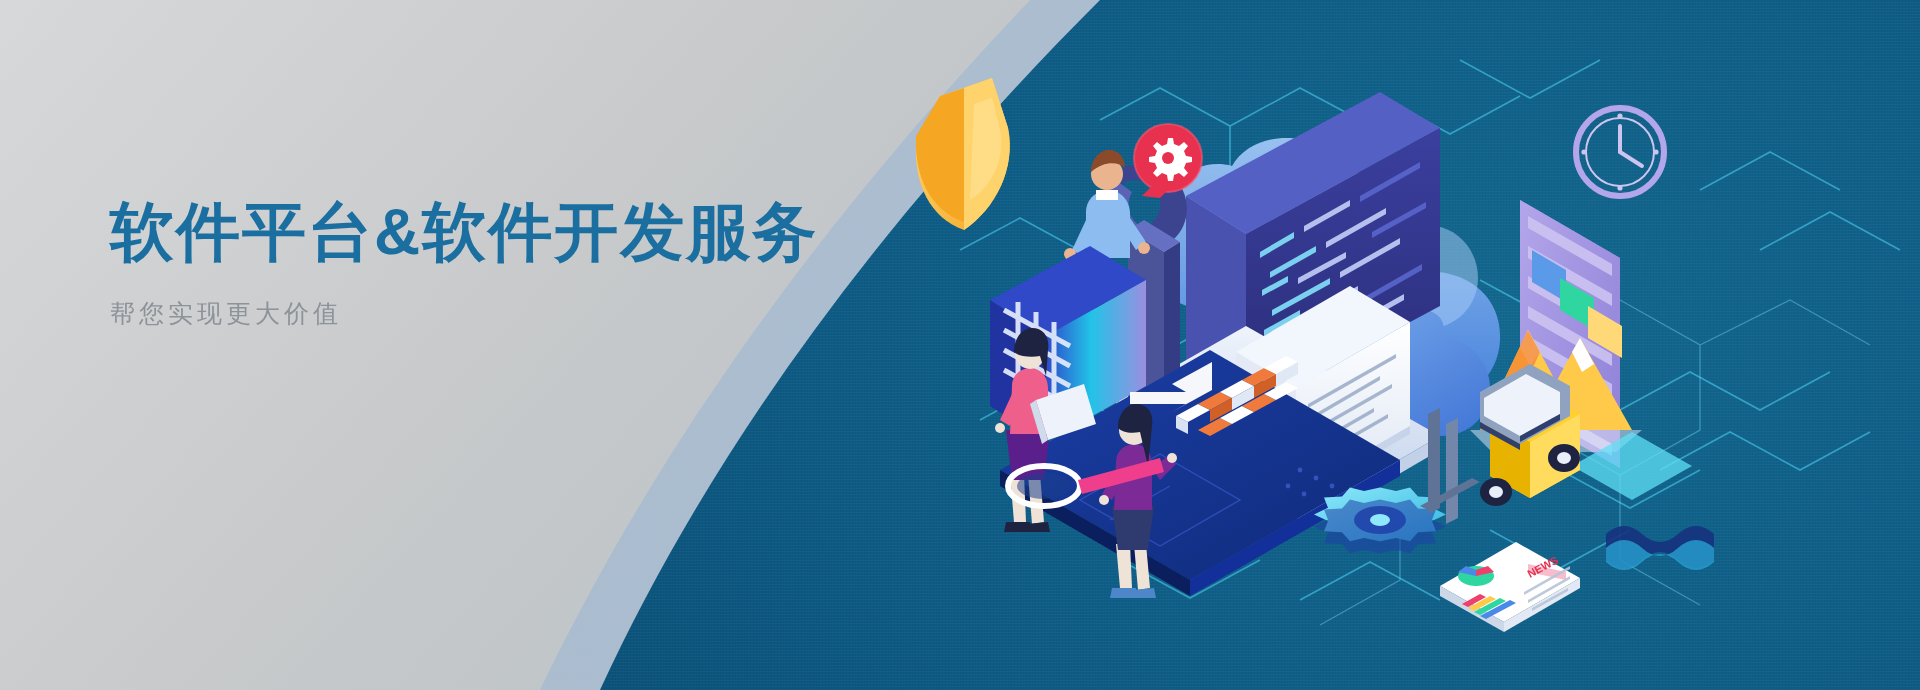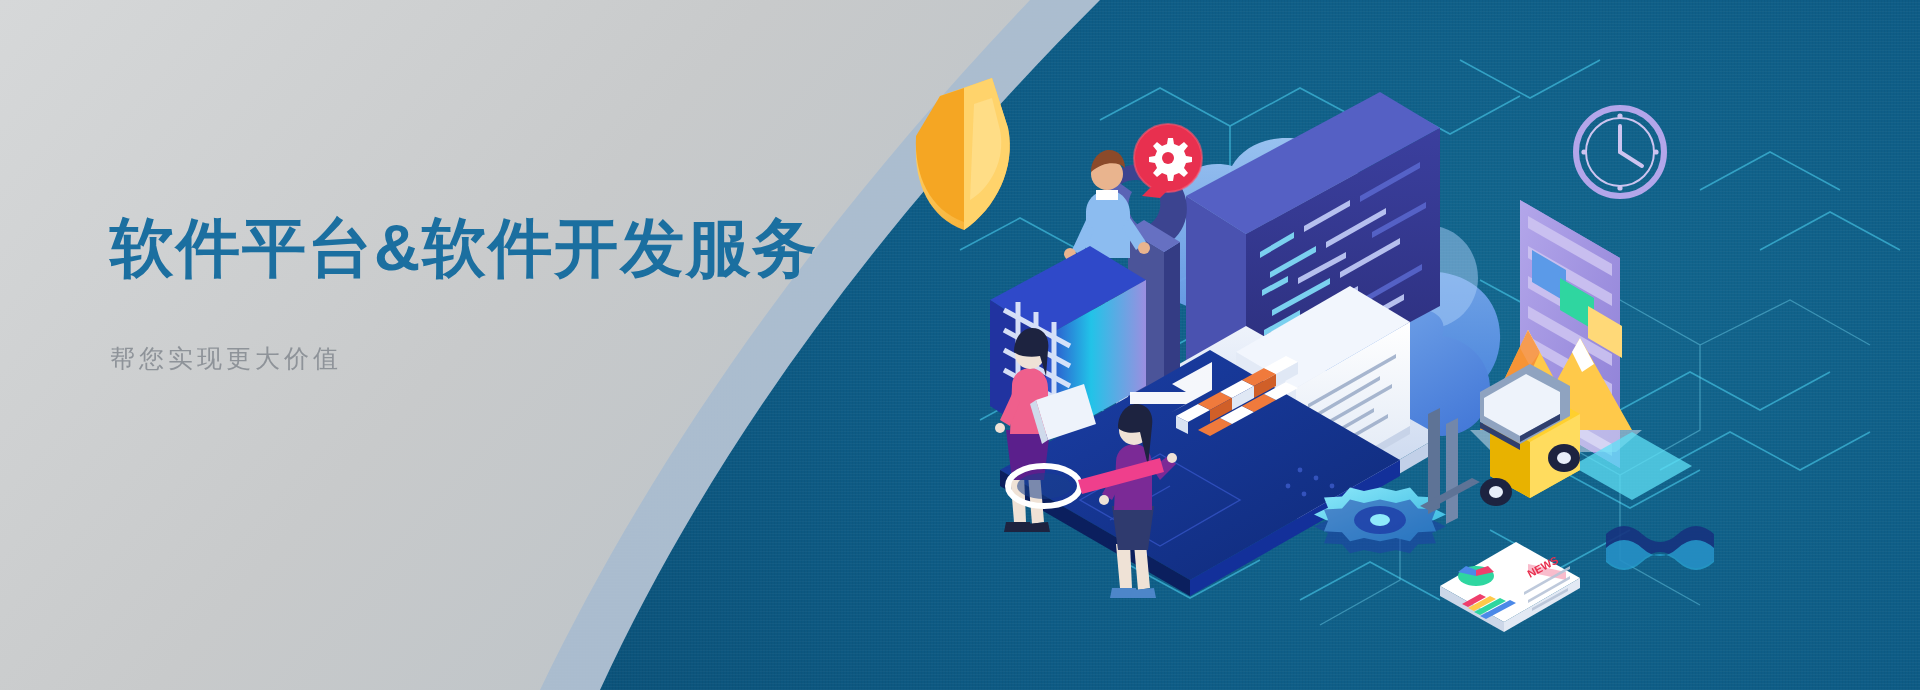--- a/index.html
+++ b/index.html
@@ -34,28 +34,28 @@
   .iso-lines svg { width:100%; height:100%; display:block; }
 
   
   .curve-mid, .curve-main {
     position:absolute; top:0; left:0; height:690px; width:1100px;
   }
   .curve-mid svg, .curve-main svg { width:100%; height:100%; display:block; }
 
   
   .text-block {
-    position:absolute; left:110px; top:212px; z-index:40;
+    position:absolute; left:110px; top:196px; z-index:40;
   }
   .headline {
     font-size:64px; font-weight:700; color:#1b6fa0;
     letter-spacing:2px; line-height:1.15; white-space:nowrap;
   }
   .subline {
-    margin-top:56px; font-size:25px; color:#8e9399;
+    margin-top:27px; font-size:25px; color:#8e9399;
     letter-spacing:4px; font-weight:400;
   }
 
   
   .illus { position:absolute; left:880px; top:0; width:1040px; height:690px; z-index:30; }
   .illus svg { width:100%; height:100%; display:block; overflow:visible; }
 </style>
 </head>
 <body>
 

